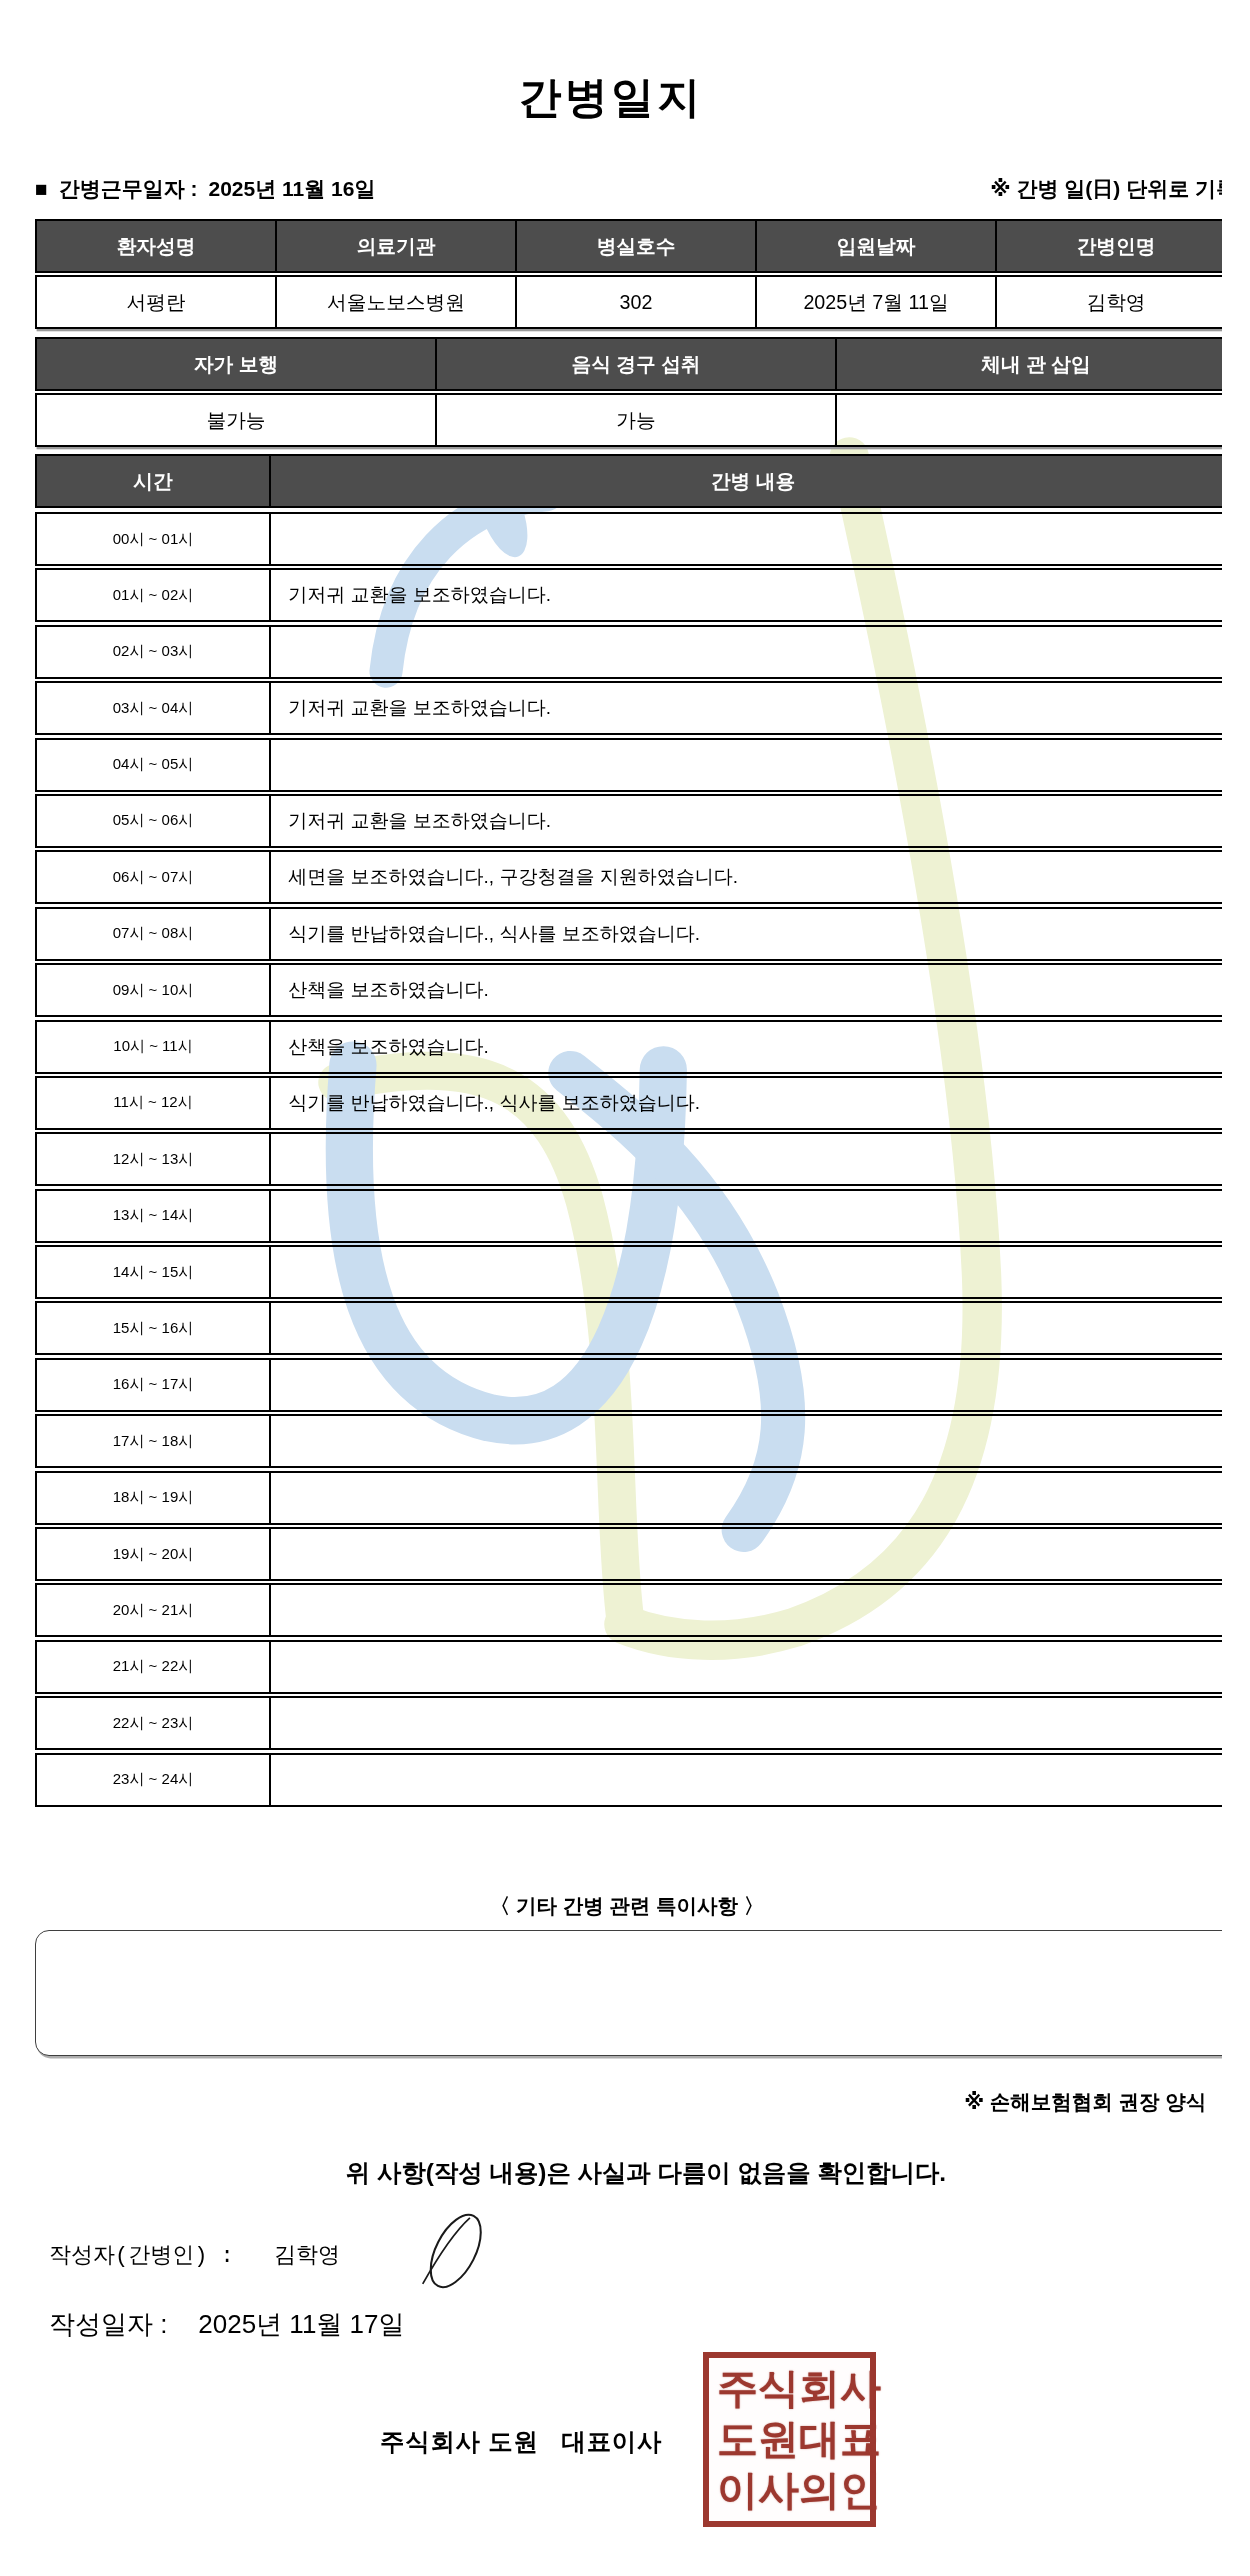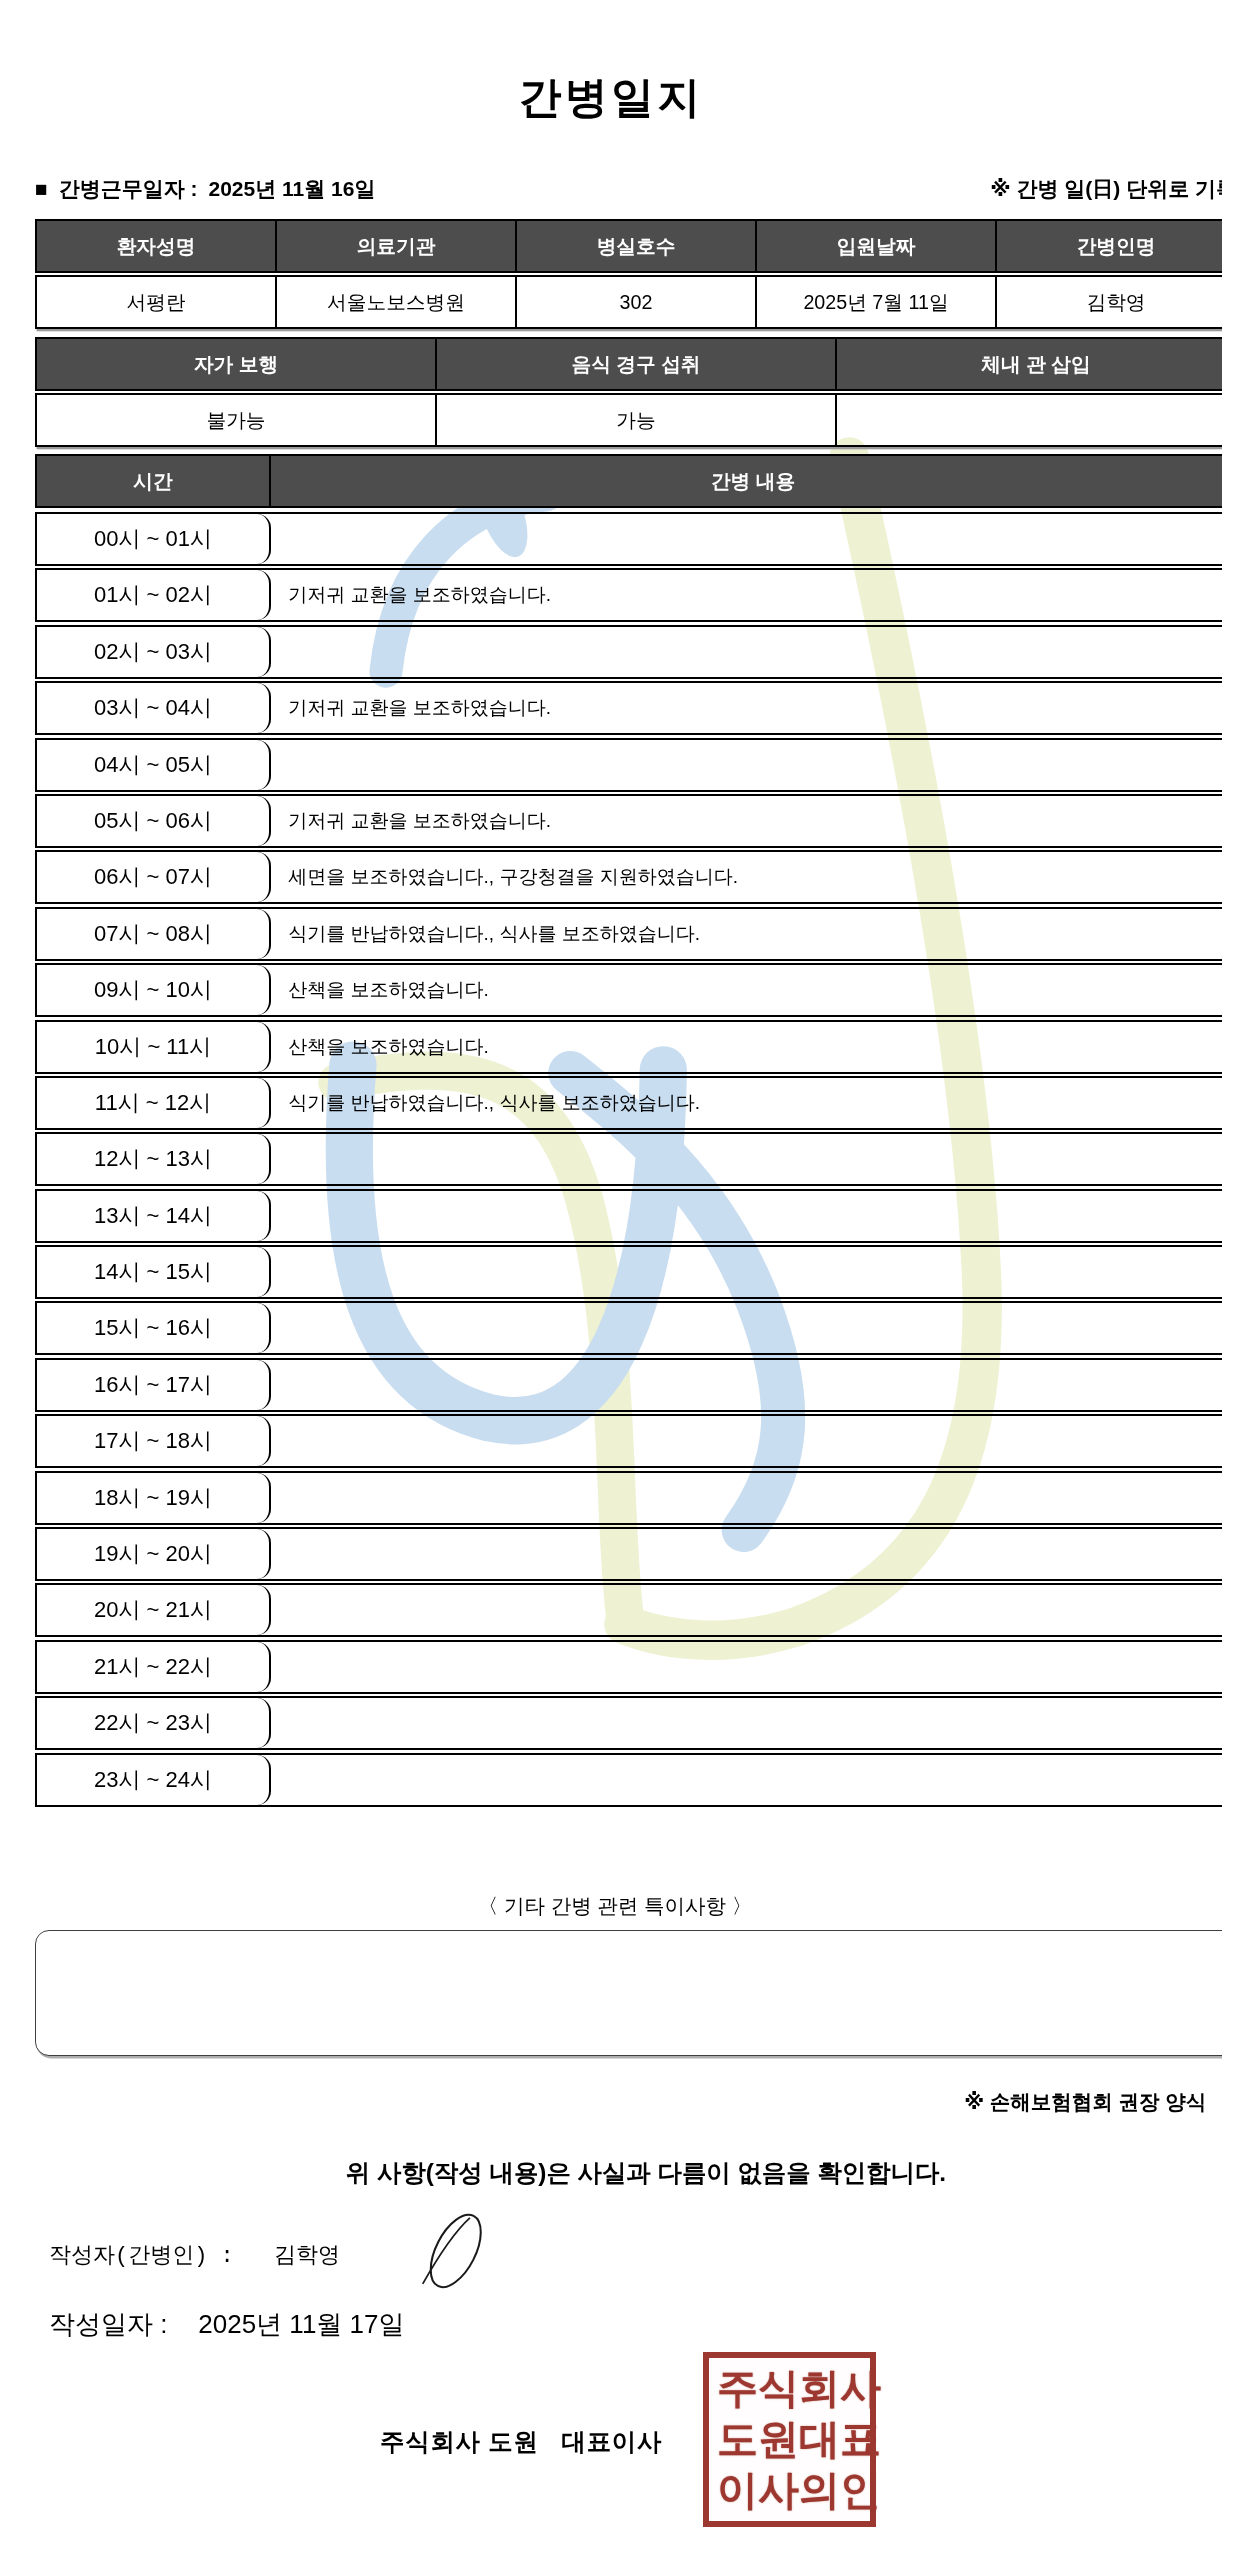--- a/index.html
+++ b/index.html
@@ -26,26 +26,26 @@
   .t-head .t-cell{border-right-color:#000;}
   .h63{height:50px;} .h64{height:50px;}
   .shadowed{box-shadow:0 3.9px 0 -1.6px #9a9a9a;}
 
   #t1{top:219px;} #t2{top:337px;} #t3{top:454px;}
   #t2 .t-cell{flex:1;}
 
   .t3-rows{position:absolute;left:35px;top:512px;width:1202px;}
   .t3-row{display:flex;border:2.4px solid #000;box-sizing:border-box;height:54px;margin-bottom:2.4px;}
   .t3-time{width:234px;border-right:2.4px solid #000;box-sizing:border-box;display:flex;
-           align-items:center;justify-content:center;font-size:22px;border-radius:14px;}
+           align-items:center;justify-content:center;font-size:15px;}
   .t3-content{flex:1;display:flex;align-items:center;padding-left:17.3px;font-size:19px;}
   #t3 .time-h{flex:0 0 234px;}
 
-  .extra-title{position:absolute;top:1892px;left:4px;width:100%;text-align:center;
-               font-size:20.5px;font-weight:400;}
+  .extra-title{position:absolute;top:1892px;left:16px;width:100%;text-align:center;
+               font-size:20.5px;font-weight:700;}
   .extra-box{position:absolute;top:1930px;left:35px;width:1202px;height:126px;
              box-sizing:border-box;border:1.6px solid #3f3f3f;border-radius:14px;
              background:#fff;box-shadow:1.6px 2.4px 0 rgba(130,130,130,.65);}
   .form-note{position:absolute;top:2088px;right:15.8px;font-size:20.5px;font-weight:700;}
 
   .confirm{position:absolute;top:2157px;left:0;width:100%;text-align:center;
            font-size:24.4px;font-weight:800;padding-left:35px;}
   .writer-line{position:absolute;top:2240px;left:49px;font-size:22px;font-family:Liberation Mono, monospace;}
   .writer-line .name{margin-left:27px;}
   .date-line{position:absolute;top:2307px;left:49px;font-size:26px;}

